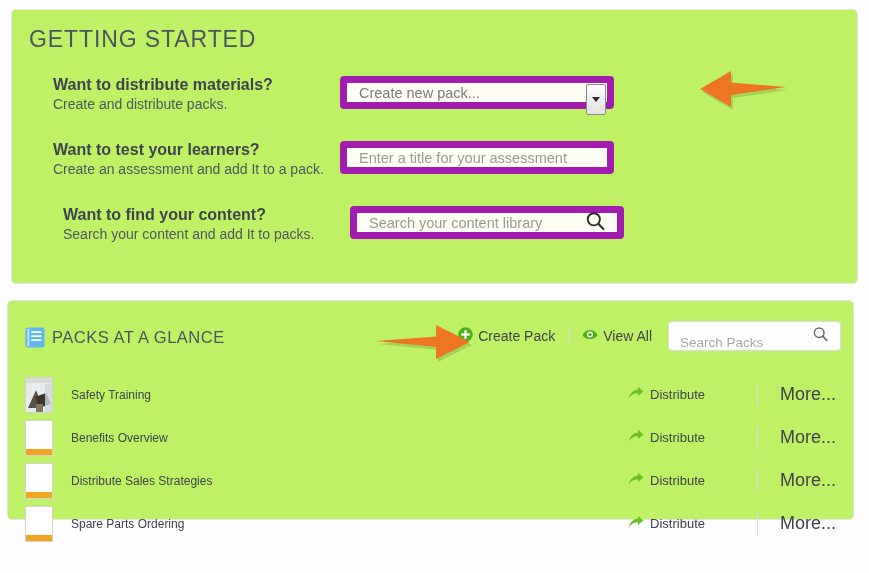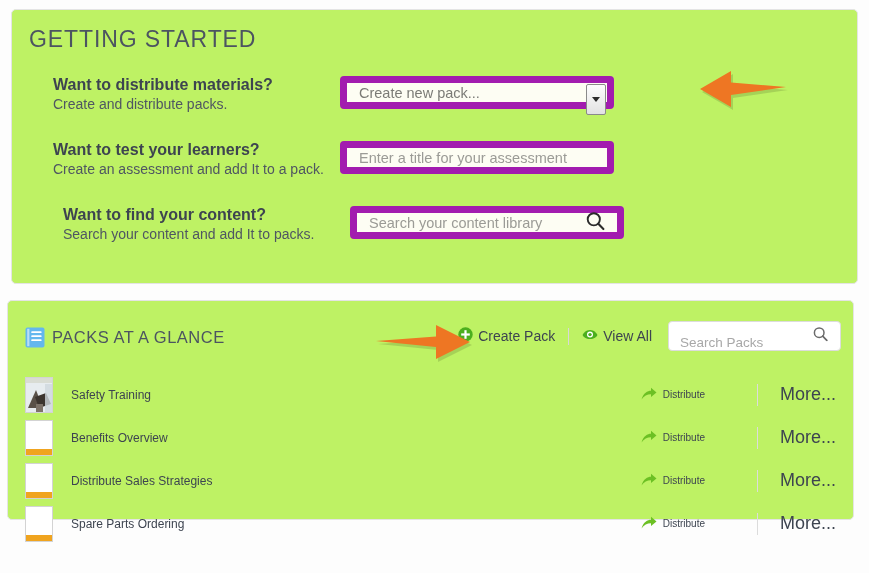--- a/index.html
+++ b/index.html
@@ -181,21 +181,21 @@
   }
 
   .row-actions {
     position: absolute;
     right: 0; top: 50%;
     transform: translateY(-50%);
     display: flex; align-items: center;
   }
   .distribute {
     display: flex; align-items: center;
-    font-size: 10px; color: #3d4450;
+    font-size: 13px; color: #3d4450;
     cursor: pointer;
     justify-content: flex-end;
   }
   .distribute svg { margin-right: 6px; }
   .rsep { width: 1px; height: 22px; background: #dcdcdc; margin: 0 22px 0 52px; }
   .more { font-size: 18px; color: #3d4450; cursor: pointer; width: 58px; }
 
   
   .anno { position: absolute; pointer-events: none; }
   #arrow-start { left: 698px; top: 68px; }

